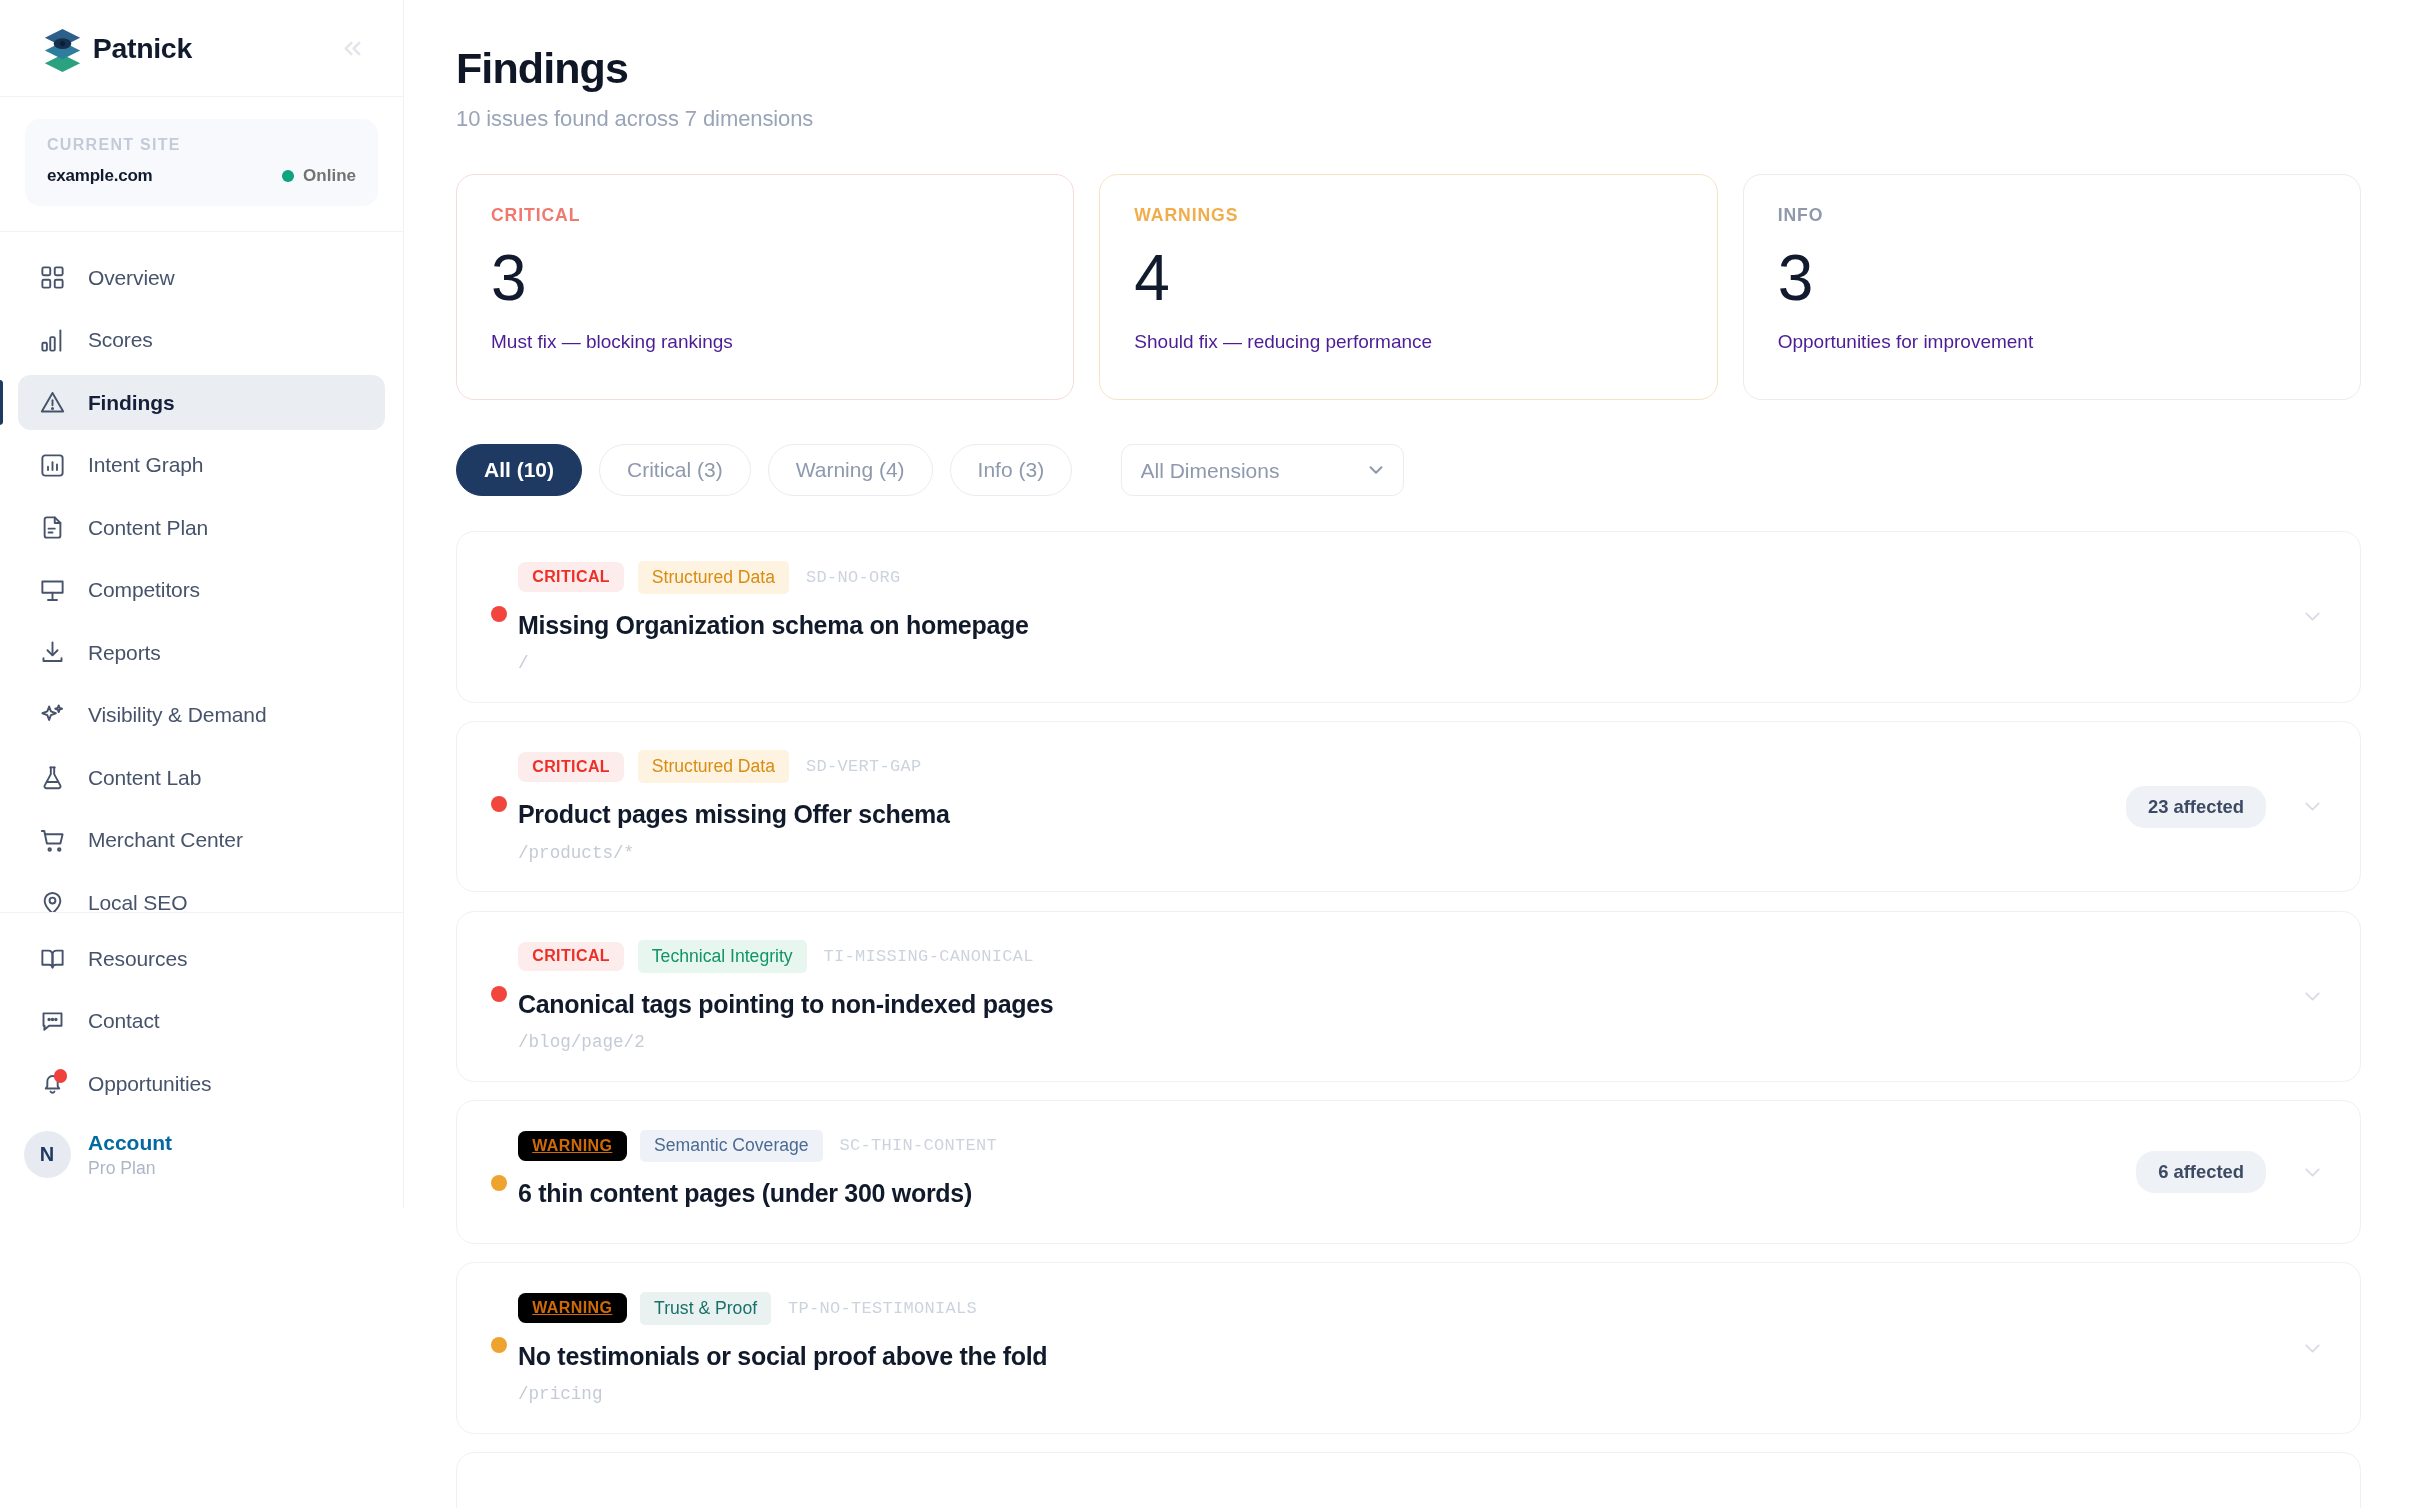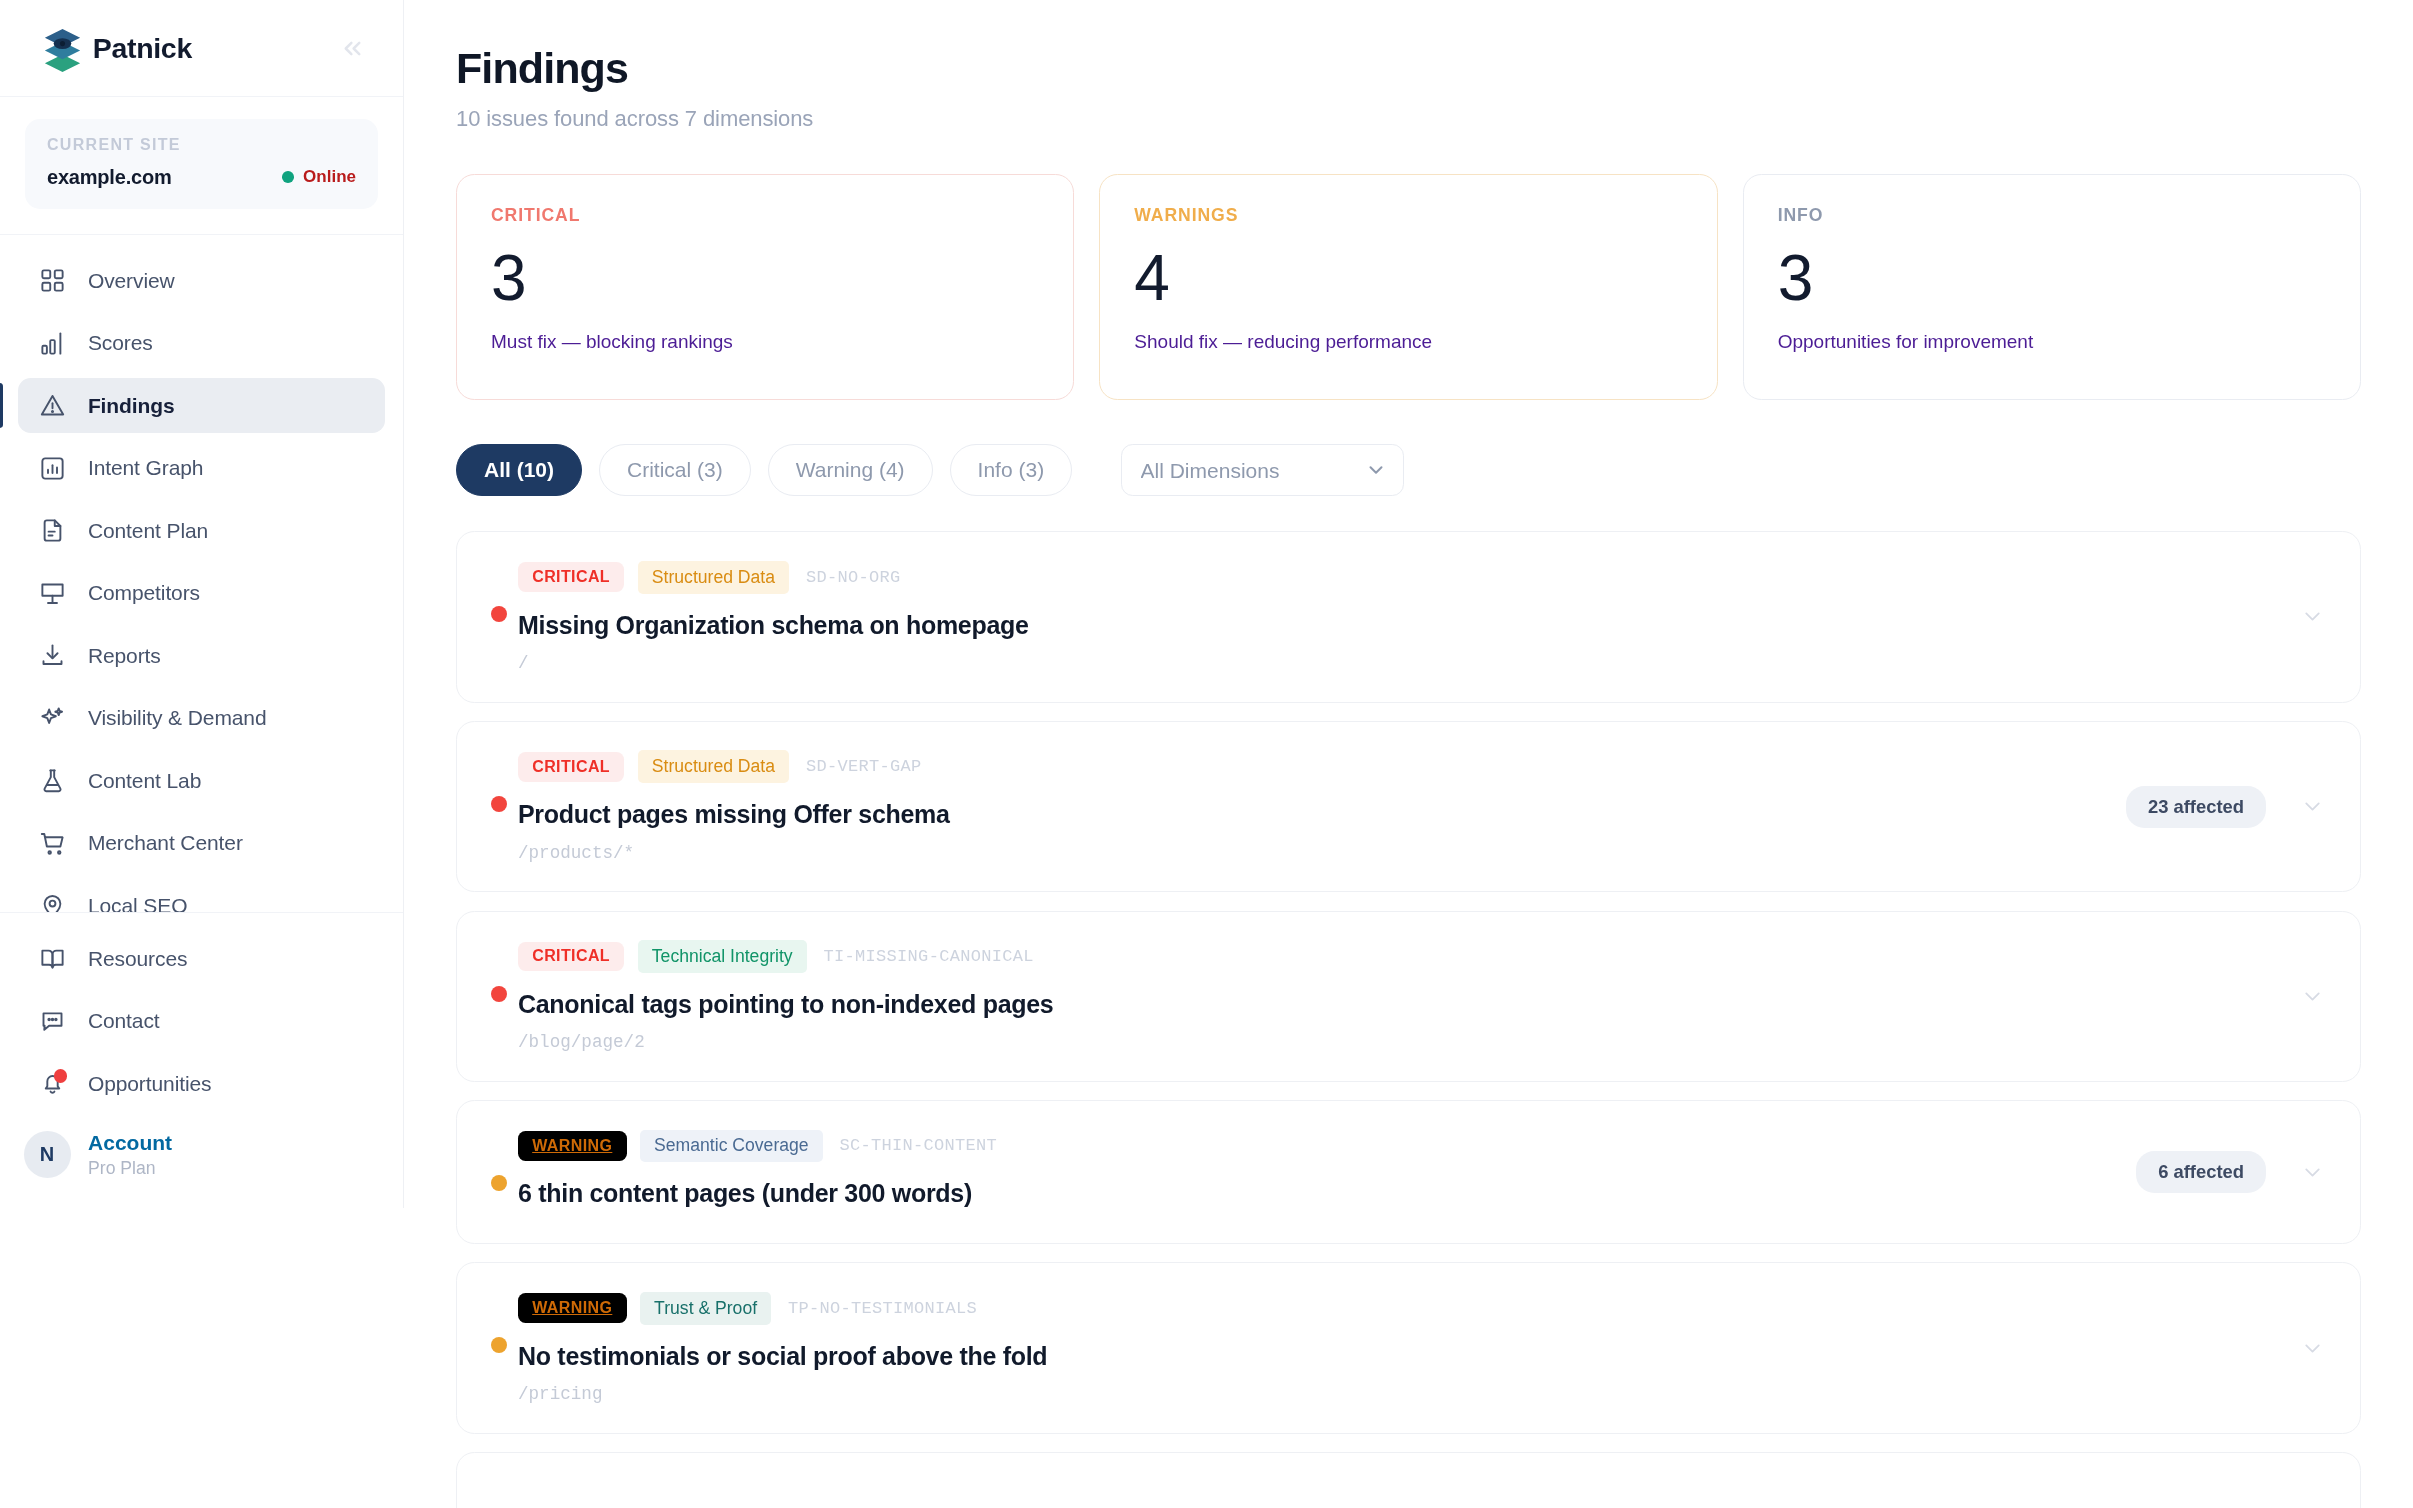--- a/index.html
+++ b/index.html
@@ -39,24 +39,24 @@
   .site-block { padding: 22px 25px 25px 25px; border-bottom: 1.7px solid #f1f3f7; }
   .site-card {
     background: #f7f9fc; border-radius: 15px;
     padding: 17px 22px 20px 22px;
   }
   .site-label {
     font-size: 16px; font-weight: 700; letter-spacing: 1.3px;
     color: #c3cad8; text-transform: uppercase; margin-bottom: 11.7px;
   }
   .site-row { display: flex; align-items: center; }
-  .site-domain { font-size: 20px; font-weight: 700; color: #121b2e; letter-spacing: -0.2px; }
+  .site-domain { font-size: 17px; font-weight: 700; color: #121b2e; letter-spacing: -0.2px; }
   .site-status { margin-left: auto; display: flex; align-items: center; gap: 9.2px; }
   .status-dot { width: 11.7px; height: 11.7px; border-radius: 50%; background: #10a37f; }
-  .status-text { font-size: 17px; font-weight: 600; color: #b91c1c; }
+  .status-text { font-size: 17px; font-weight: 600; color: #737373; }
 
   .nav { padding: 18.4px 18.4px 0 18.4px; flex: 1 1 auto; overflow: hidden; }
   .nav-item {
     display: flex; align-items: center; gap: 21px;
     height: 55px; padding: 0 20px;
     border-radius: 12.6px; cursor: pointer;
     color: #47536b; margin-bottom: 7.5px;
     position: relative;
   }
   .nav-item.active { background: #eaedf2; }

